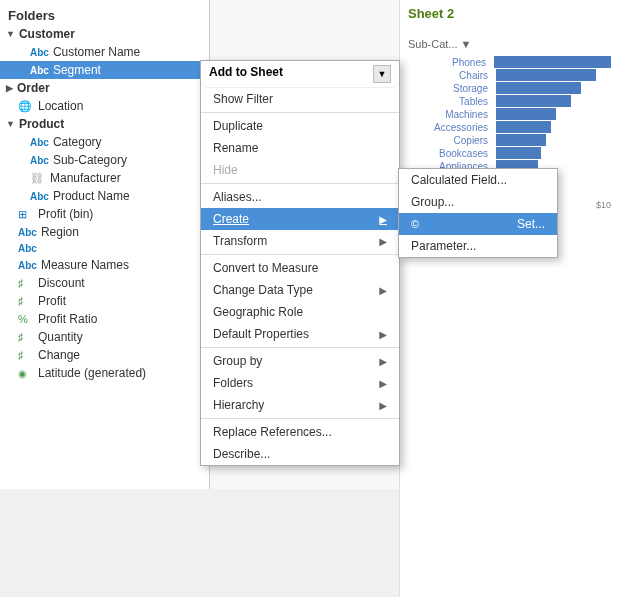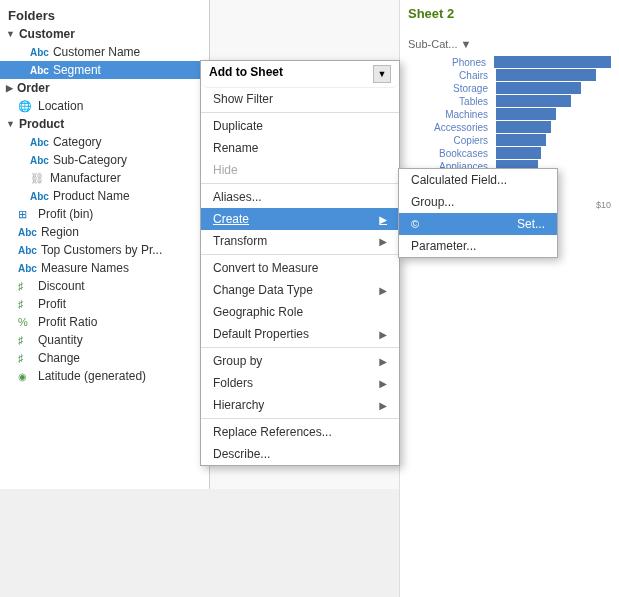--- a/index.html
+++ b/index.html
@@ -280,21 +280,20 @@
       <span>Profit (bin)</span>
     </div>
 
     <div class="folder-item indent1">
       <span class="icon-abc">Abc</span>
       <span>Region</span>
     </div>
 
     <div class="folder-item indent1">
       <span class="icon-abc">Abc</span>
-      <span>Top Customers by Pr...</span>
     </div>
 
     <div class="folder-item indent1">
       <span class="icon-abc">Abc</span>
       <span>Measure Names</span>
     </div>
 
     <div class="folder-item indent1">
       <span class="icon-measure" style="color:#4f9a4f;">♯</span>
       <span>Discount</span>

